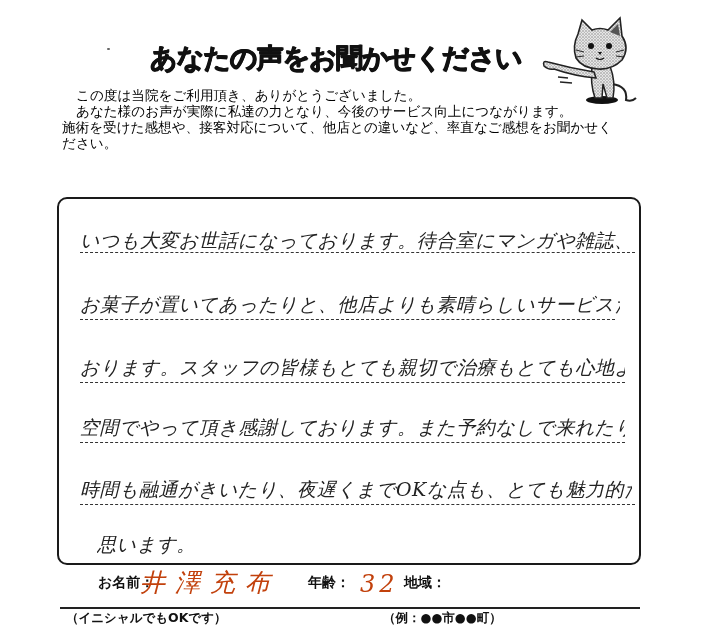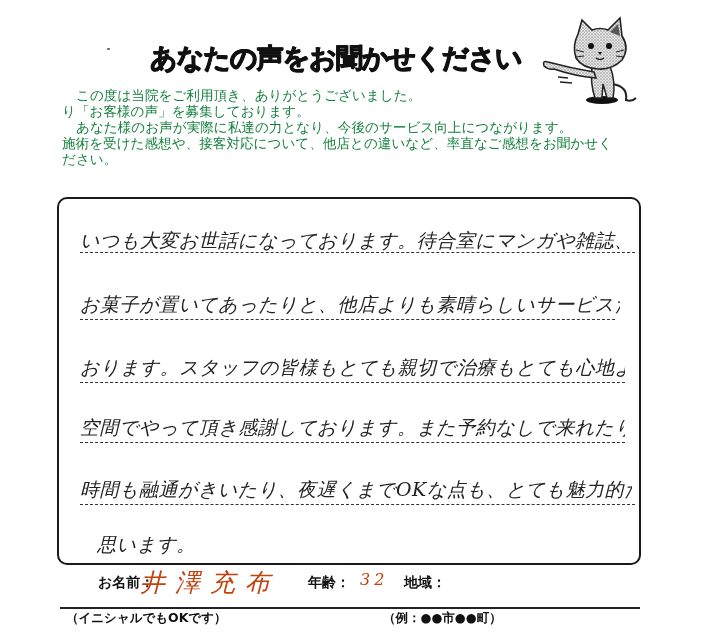--- a/index.html
+++ b/index.html
@@ -10,21 +10,21 @@
   .title {
     position:absolute; left:150px; top:40px; width:400px;
     font-size:27px; font-weight:bold; letter-spacing:-1px; color:#111;
     text-shadow:0.6px 0 0 #111, -0.6px 0 0 #111, 0 0.6px 0 #111;
     white-space:nowrap;
   }
   .stray-dot { position:absolute; width:3px; height:2px; background:#666; border-radius:1px; }
   .cat { position:absolute; left:540px; top:12px; width:115px; height:95px; }
   .intro {
     position:absolute; left:62px; top:87px; width:640px;
-    font-size:13.6px; line-height:16.1px; color:#15803d;
+    font-size:13.6px; line-height:16.1px; color:#000000;
   }
   .intro p { margin:0; white-space:nowrap; }
   .intro .indent { padding-left:14px; }
   .box {
     position:absolute; left:57px; top:197px; width:584px; height:368px;
     border:2px solid #1a1a1a; border-radius:10px; box-sizing:border-box;
   }
   .hw-line {
     position:absolute; left:80px; height:28px;
     font-family:"DejaVu Serif", serif; font-size:19px; font-style:italic;
@@ -75,21 +75,20 @@
   <circle cx="69" cy="34" r="3" fill="#111"></circle>
 
   <path d="M58 40 L62 40 L60 43 Z" fill="#111"></path>
   <path d="M56 46 Q60 49 64 46" stroke="#111" stroke-width="1.2" fill="none"></path>
 
   <path d="M44 40 L36 38 M44 44 L36 45 M76 40 L84 38 M76 44 L84 45" stroke="#222" stroke-width="1"></path>
 </svg>
 
 <div class="intro">
   <p class="indent">この度は当院をご利用頂き、ありがとうございました。</p>
-  <p>り「お客様の声」を募集しております。</p>
   <p class="indent">あなた様のお声が実際に私達の力となり、今後のサービス向上につながります。</p>
   <p>施術を受けた感想や、接客対応について、他店との違いなど、率直なご感想をお聞かせく</p>
   <p>ださい。</p>
 </div>
 
 <div class="box"></div>
 
 <div class="hw-line" style="top:228px;width:552px;">いつも大変お世話になっております。待合室にマンガや雑誌、飲み物や</div>
 <div class="dots" style="top:252px;width:555px;"></div>
 
@@ -104,21 +103,21 @@
 
 <div class="hw-line" style="top:477px;width:552px;">時間も融通がきいたり、夜遅くまでOKな点も、とても魅力的だと</div>
 <div class="dots" style="top:504px;width:555px;"></div>
 
 <div class="hw-line" style="top:532px;width:200px;margin-left:17px;">思います。</div>
 
 <div class="lbl" style="left:70px;top:574px;margin-left:28px;">お名前：</div>
 <div class="hw-val" style="left:140px;top:566px;font-size:25px;letter-spacing:10px;">井澤充布</div>
 
 <div class="lbl" style="left:308px;top:574px;">年齢：</div>
-<div class="hw-val" style="left:360px;top:570px;font-size:16px;letter-spacing:4px;">32</div>
+<div class="hw-val" style="left:360px;top:570px;font-size:24px;letter-spacing:4px;">32</div>
 
 <div class="lbl" style="left:404px;top:574px;">地域：</div>
 <div class="hw-val" style="left:460px;top:570px;font-size:20px;width:170px;height:24px;"></div>
 
 <div class="bottom-rule"></div>
 
 <div class="caption" style="left:66px;">（イニシャルでもOKです）</div>
 <div class="caption" style="left:383px;">（例：●●市●●町）</div>
 
 </body></html>

